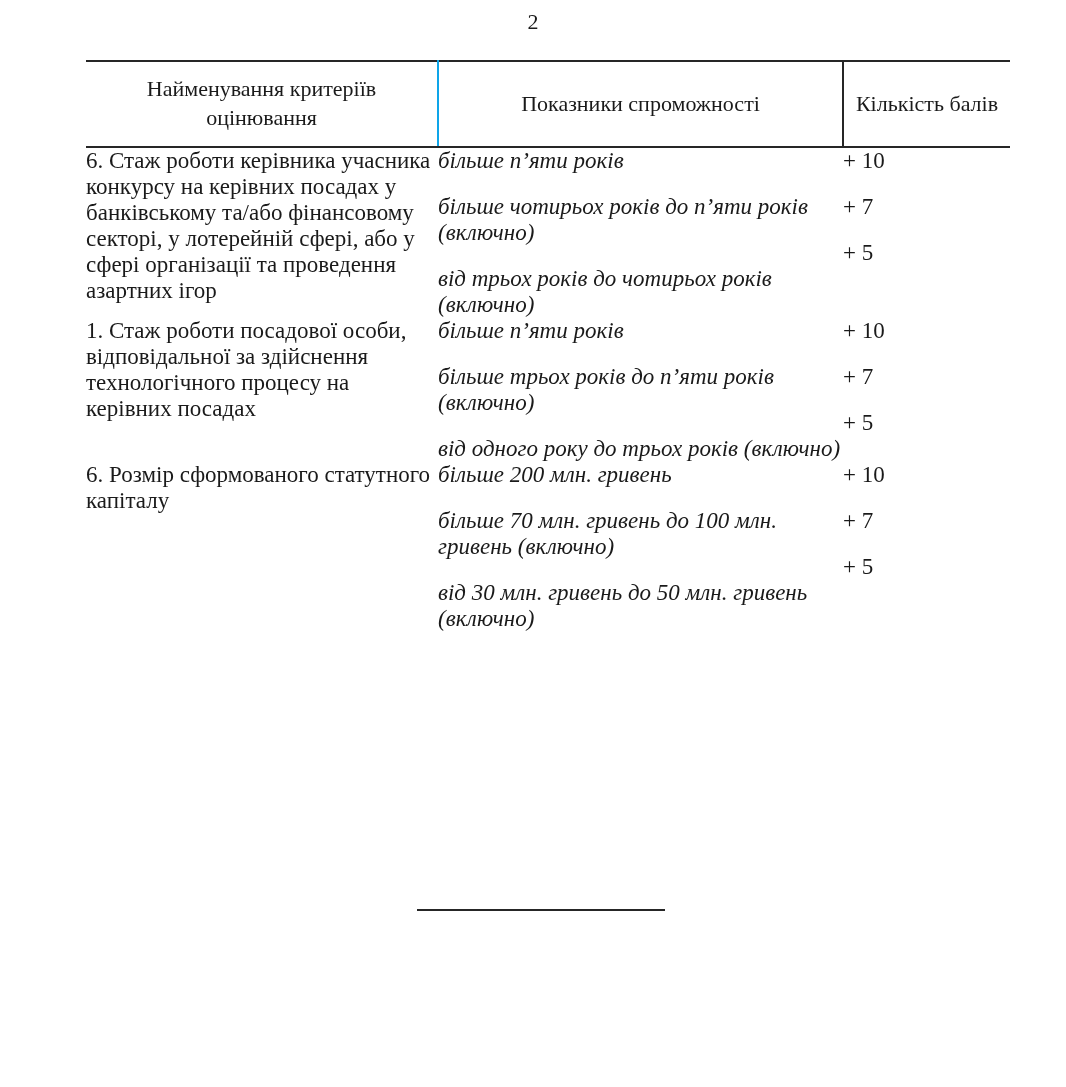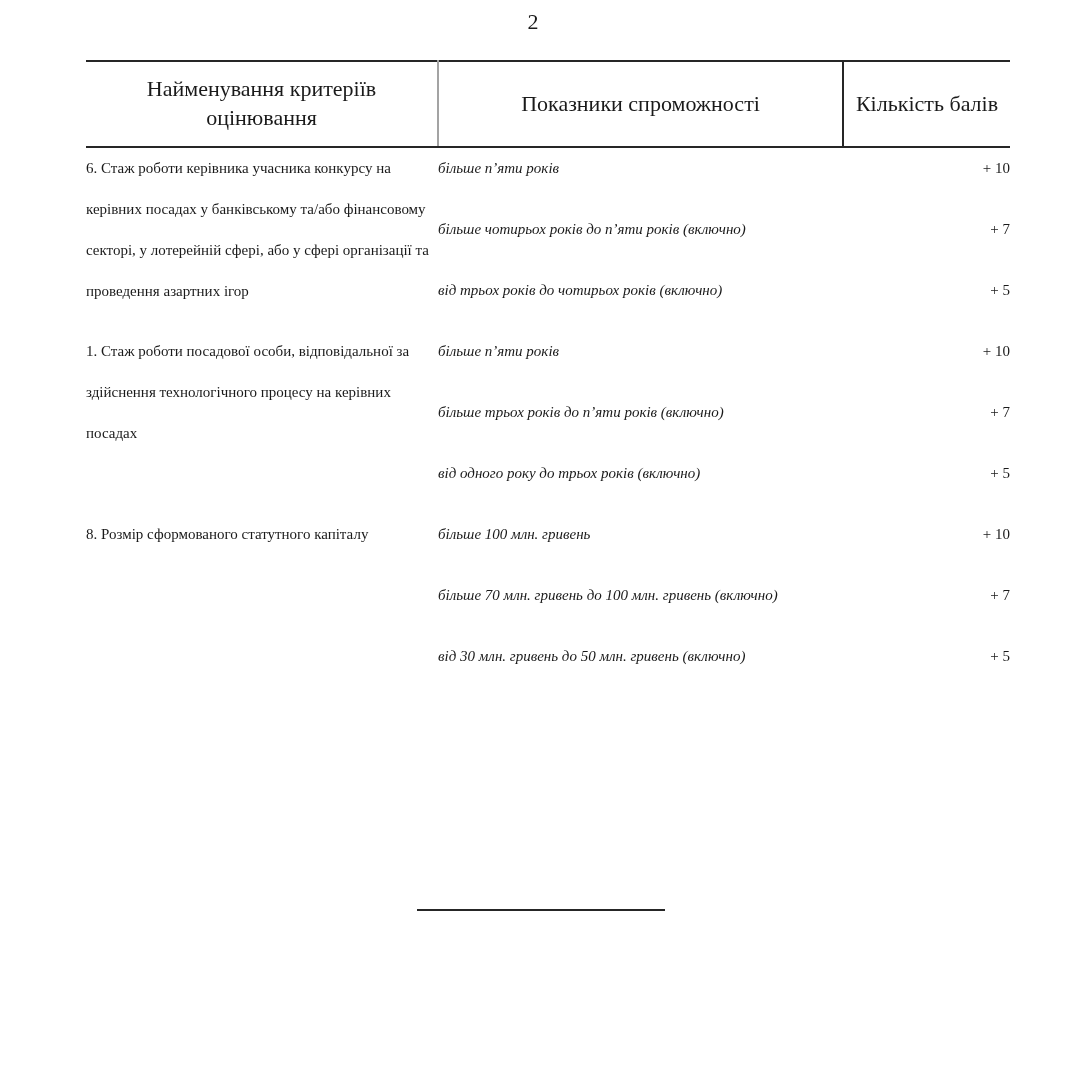--- a/index.html
+++ b/index.html
@@ -49,48 +49,48 @@
     border-top: 2px solid #262626;
     border-bottom: 2px solid #262626;
     font-weight: normal;
     font-size: 22px;
     line-height: 29px;
     padding: 12px 10px 14px 10px;
     text-align: center;
     vertical-align: middle;
   }
   table.criteria thead th.h1 {
-    border-right: 2px solid #a3a3a3;
+    border-right: 2px solid #0ea5e9;
     padding-left: 16px;
     padding-right: 16px;
   }
   table.criteria thead th.h2 {
     border-right: 2px solid #262626;
   }
   table.criteria thead th.h3 {
     padding-left: 6px;
     padding-right: 6px;
   }
 
   table.criteria td {
     vertical-align: top;
-    font-size: 15px;
-    line-height: 41px;
+    font-size: 23px;
+    line-height: 26px;
     padding: 0;
   }
   td.crit {
     padding: 11px 14px 18px 14px;
   }
   td.ind {
     padding: 11px 10px 18px 16px;
     font-style: italic;
   }
   td.pts {
     padding: 11px 10px 18px 10px;
-    text-align: right;
+    text-align: left;
     white-space: nowrap;
   }
   .sub {
     display: block;
     margin-bottom: 20px;
   }
   .sub:last-child {
     margin-bottom: 0;
   }
   .pts .sub {
@@ -149,23 +149,23 @@
             <span class="sub">від одного року до трьох років (включно)</span>
           </td>
           <td class="pts">
             <span class="sub">+ 10</span>
             <span class="sub">+ 7</span>
             <span class="sub">+ 5</span>
           </td>
         </tr>
 
         <tr>
-          <td class="crit">8. Розмір сформованого статутного капіталу</td>
+          <td class="crit">6. Розмір сформованого статутного капіталу</td>
           <td class="ind">
-            <span class="sub">більше 100 млн. гривень</span>
+            <span class="sub">більше 200 млн. гривень</span>
             <span class="sub">більше 70 млн. гривень до 100 млн. гривень (включно)</span>
             <span class="sub">від 30 млн. гривень до 50 млн. гривень (включно)</span>
           </td>
           <td class="pts">
             <span class="sub">+ 10</span>
             <span class="sub">+ 7</span>
             <span class="sub">+ 5</span>
           </td>
         </tr>
 

